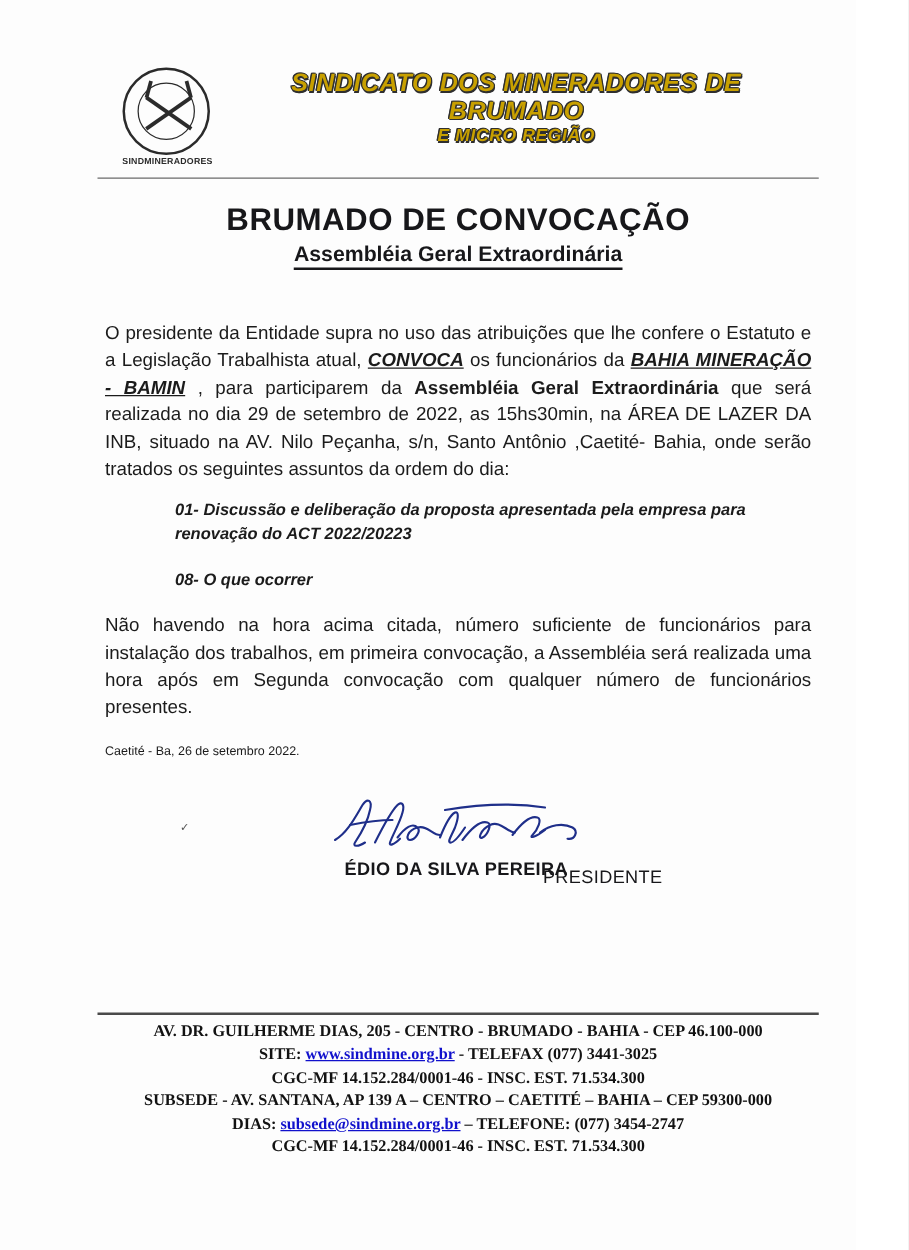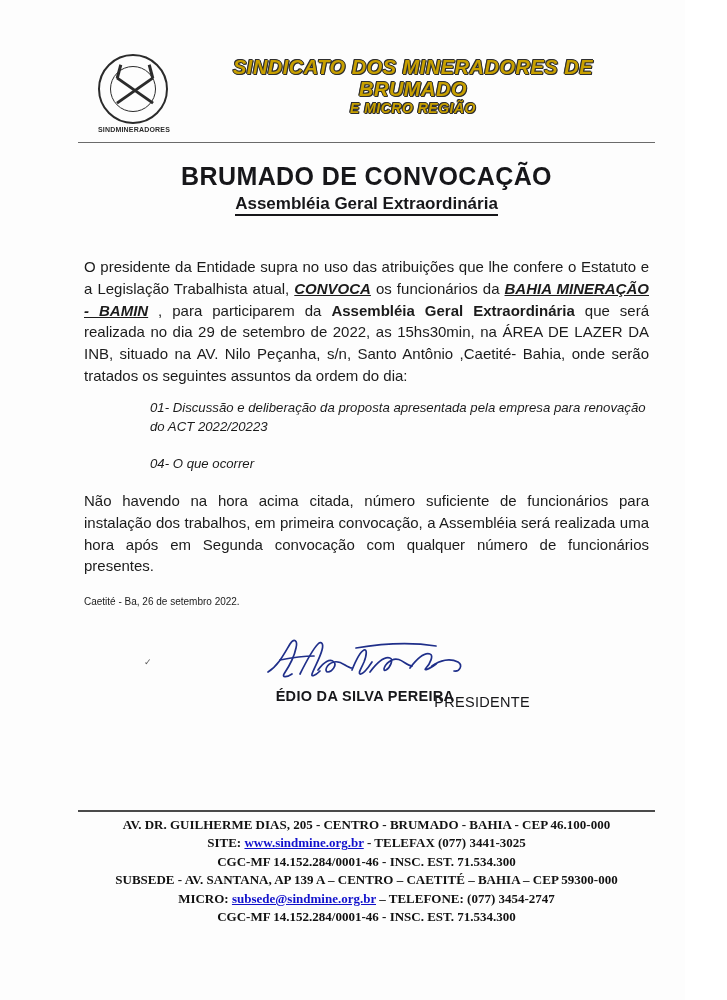--- a/index.html
+++ b/index.html
@@ -175,25 +175,24 @@
   #para3 { top: 490px; }
   .b { font-weight: bold; }
   .biu { font-weight: bold; font-style: italic; text-decoration: underline; }
 
   .items {
     position: absolute;
     left: 140px;
     width: 510px;
     top: 398px;
     font-size: 13.2px;
-    font-weight: normal;
+    font-weight: bold;
     font-style: italic;
     color: #1b1b1b;
     line-height: 1.45;
-    margin-left: 10px;
   }
   .item-2 { margin-top: 18px; }
 
   .dateline {
     position: absolute;
     left: 84px;
     top: 596px;
     font-size: 10px;
     color: #1b1b1b;
   }
@@ -288,21 +287,21 @@
 
     <div class="title">BRUMADO DE CONVOCAÇÃO</div>
     <div class="subtitle"><span>Assembléia Geral Extraordinária</span></div>
 
     <div class="body-block" id="para1">
       <span>O presidente da Entidade supra no uso das atribuições que lhe confere o Estatuto e a Legislação Trabalhista atual, </span><span class="biu">CONVOCA</span><span> os funcionários da </span><span class="biu">BAHIA MINERAÇÃO -  BAMIN</span><span> , para participarem da </span><span class="b">Assembléia Geral Extraordinária</span><span> que será realizada no dia 29 de setembro  de 2022, as 15hs30min,  na ÁREA DE LAZER DA INB, situado na AV. Nilo Peçanha, s/n, Santo Antônio ,Caetité- Bahia, onde serão tratados os seguintes assuntos da ordem do dia:</span>
     </div>
 
     <div class="items">
       <div class="item-1">01- Discussão e deliberação da proposta apresentada pela empresa para renovação do ACT 2022/20223</div>
-      <div class="item-2">04-  O que ocorrer</div>
+      <div class="item-2">08-  O que ocorrer</div>
     </div>
 
     <div class="body-block" id="para3">Não havendo na hora acima citada, número suficiente de funcionários para instalação dos trabalhos, em primeira convocação, a Assembléia será realizada uma hora após em Segunda convocação com qualquer número de funcionários presentes.</div>
 
     <div class="dateline">Caetité - Ba, 26 de setembro 2022.</div>
 
     <div class="stray-mark">✓</div>
     <div class="sig-area">
       <svg class="sig-svg" width="210" height="48" viewBox="0 0 210 48">
         <g fill="none" stroke="#1f2f8a" stroke-width="1.7" stroke-linecap="round">
@@ -321,18 +320,18 @@
       <div class="sig-role">PRESIDENTE</div>
     </div>
 
     <div class="rule bottom"></div>
 
     <div class="footer">
       <div>AV. DR. GUILHERME DIAS, 205 - CENTRO - BRUMADO - BAHIA - CEP 46.100-000</div>
       <div><span>SITE: </span><span class="link">www.sindmine.org.br</span><span> - TELEFAX (077) 3441-3025</span></div>
       <div>CGC-MF 14.152.284/0001-46 - INSC. EST. 71.534.300</div>
       <div>SUBSEDE - AV. SANTANA, AP 139 A – CENTRO – CAETITÉ – BAHIA – CEP 59300-000</div>
-      <div><span>MICRO: </span><span class="link">subsede@sindmine.org.br</span><span> – TELEFONE: (077) 3454-2747</span></div>
+      <div><span>DIAS: </span><span class="link">subsede@sindmine.org.br</span><span> – TELEFONE: (077) 3454-2747</span></div>
       <div>CGC-MF 14.152.284/0001-46 - INSC. EST. 71.534.300</div>
     </div>
 
   </div>
 </div>
 
 </body></html>

